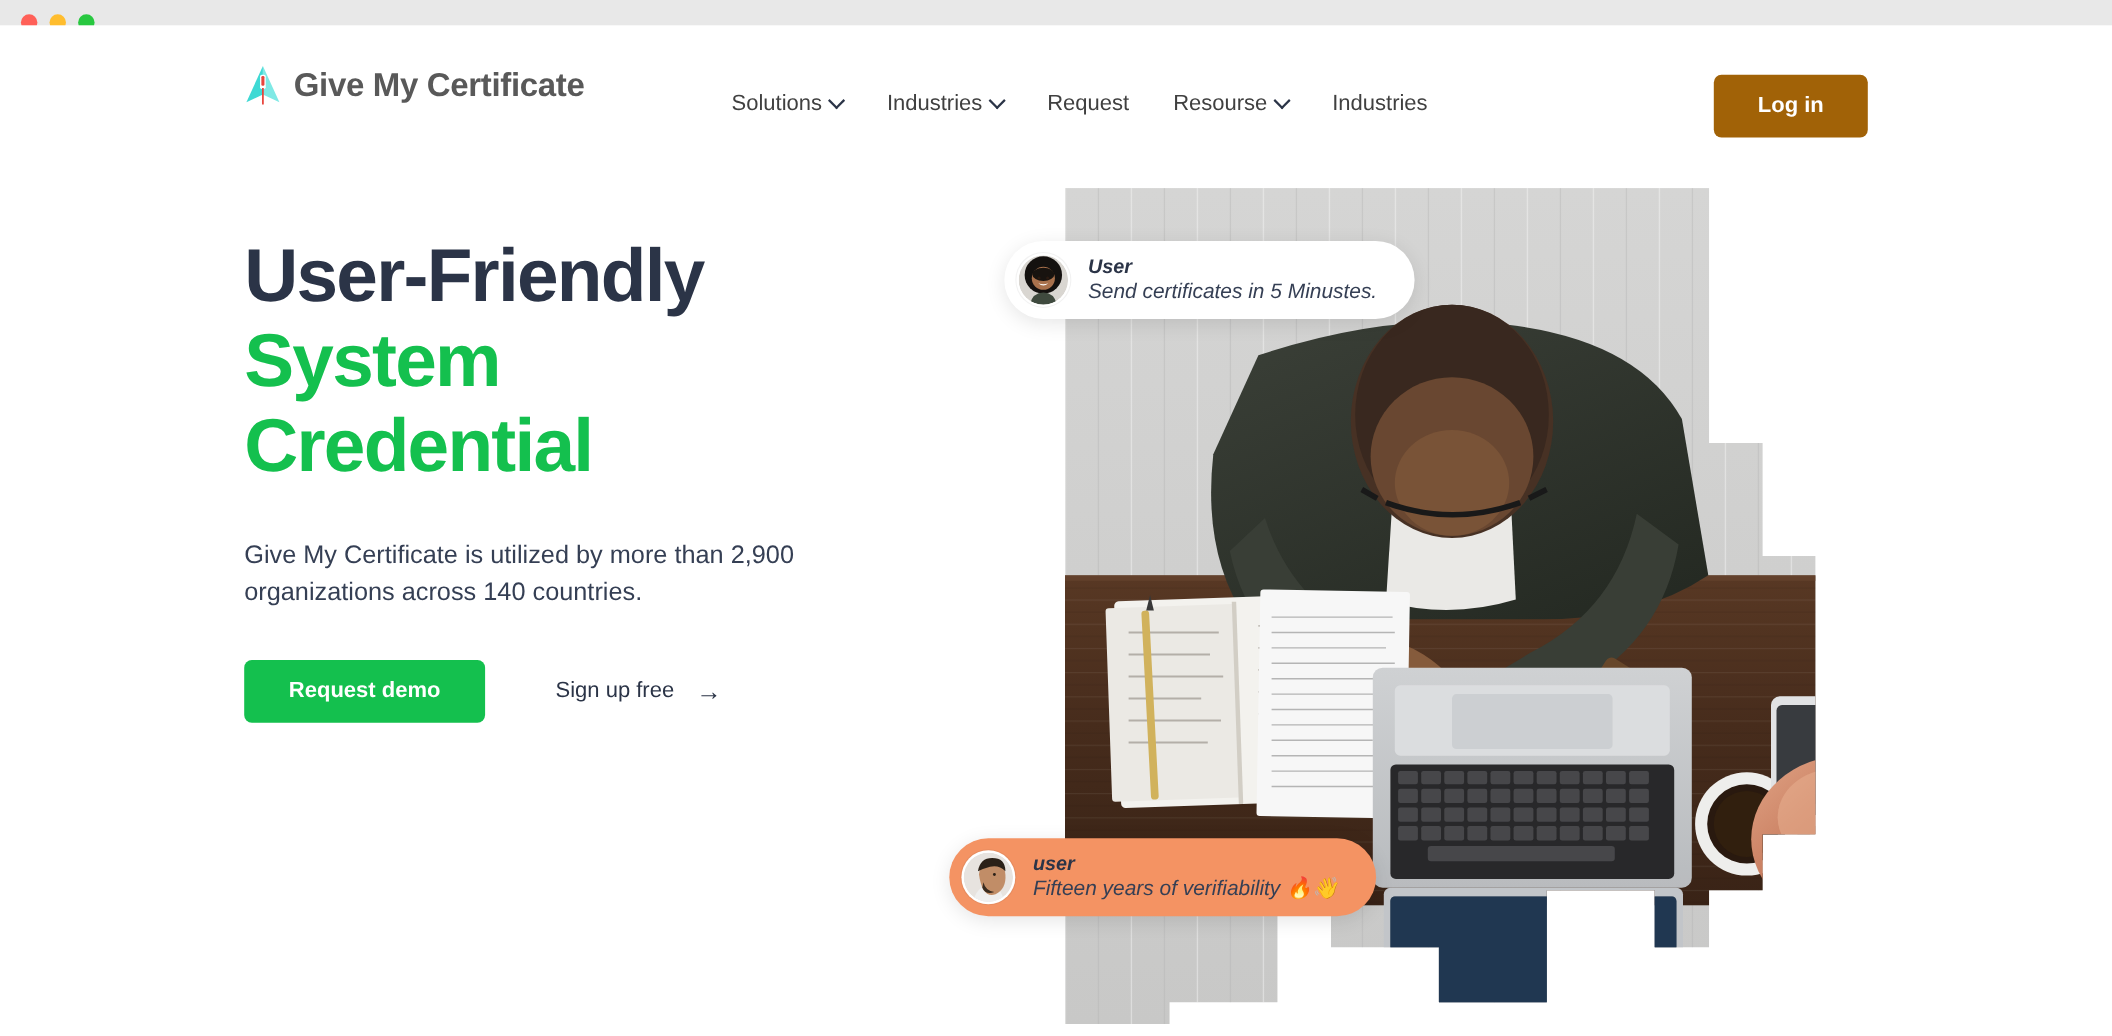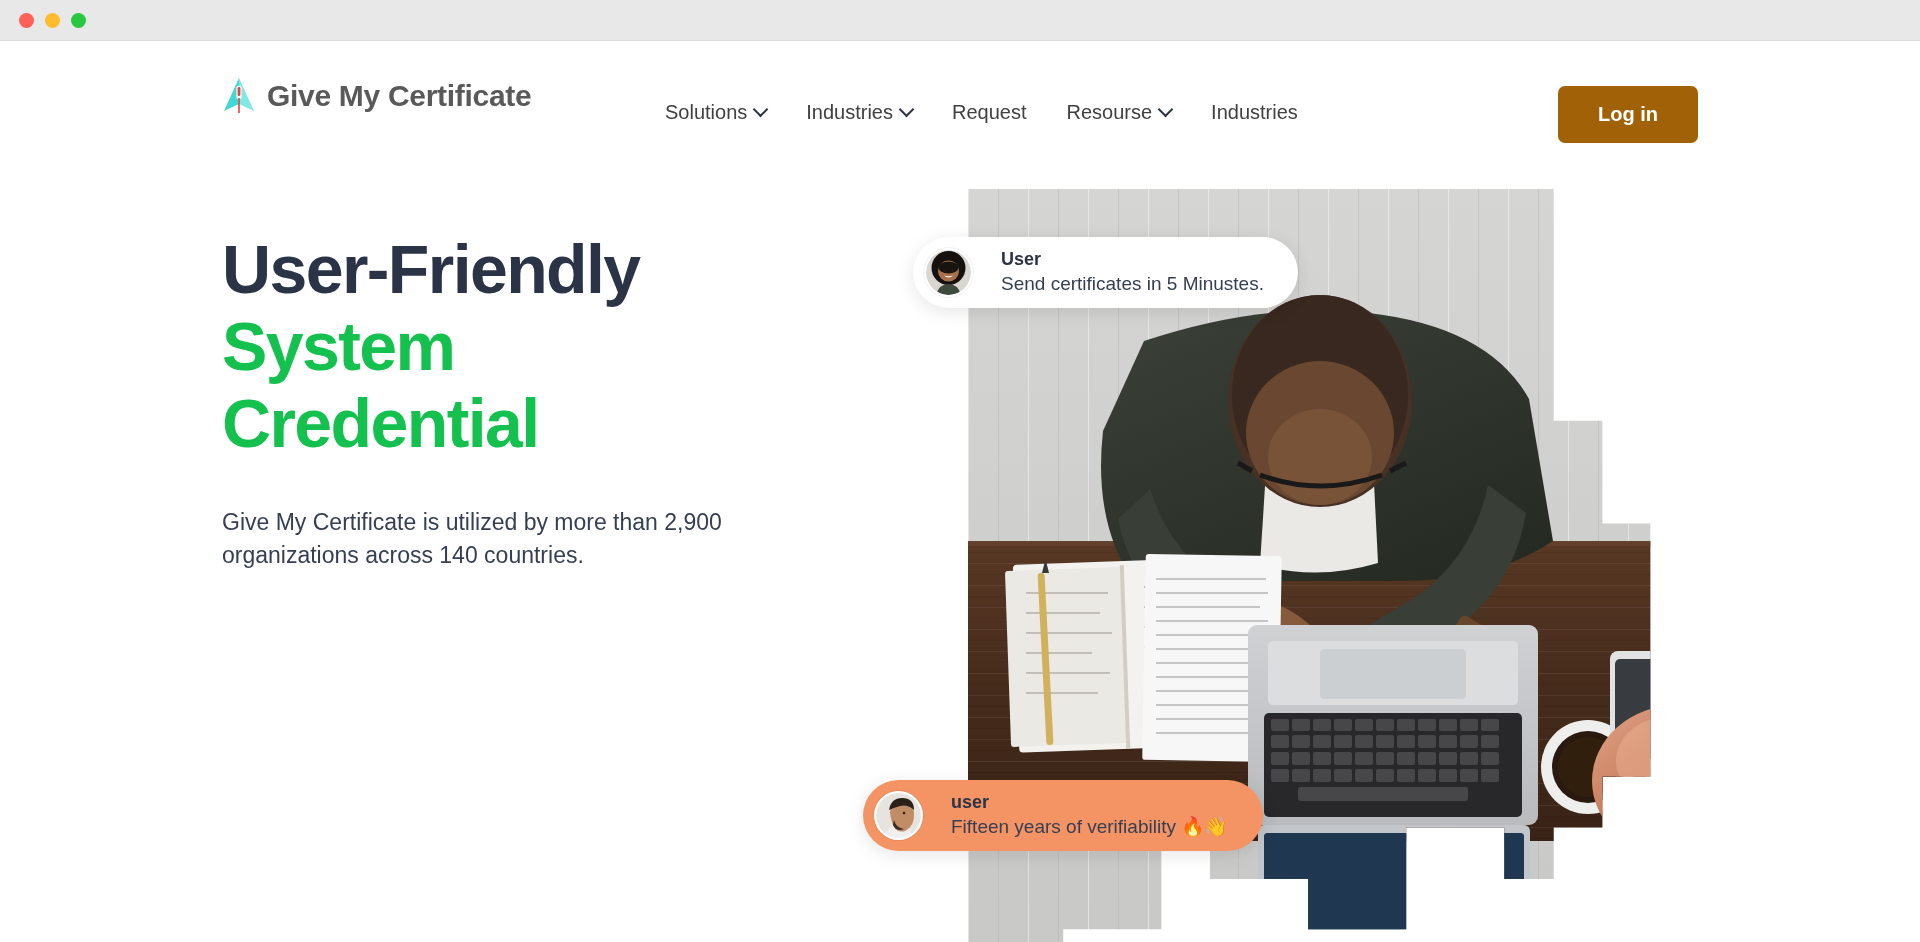--- a/index.html
+++ b/index.html
@@ -28,21 +28,21 @@
     gap: 11px;
   }
   .tl-dot { width: 15px; height: 15px; border-radius: 50%; }
   .tl-red    { background: #ff6058; }
   .tl-yellow { background: #ffbd2e; }
   .tl-green  { background: #28c840; }
 
   
   .page {
     position: absolute;
-    top: 41px; left: 0;
+    top: 23px; left: 0;
     width: 1920px;
     height: 901px;
     background: #ffffff;
   }
 
   
   .site-header {
     position: absolute;
     top: 0; left: 0;
     width: 1920px;
@@ -211,25 +211,26 @@
       13.3% 100%,  0% 100%
     );
     overflow: hidden;
   }
   .photo-svg { display: block; width: 716px; height: 760px; }
 
   
   .float-card {
     position: absolute;
     display: flex;
-    align-items: flex-start;
-    gap: 28px;
+    align-items: center;
+    gap: 16px;
     border-radius: 60px;
     padding: 11px 34px 11px 11px;
     box-shadow: 0 4px 18px rgba(0,0,0,0.10);
+    font-style: italic;
   }
   .float-card.white  { background: #ffffff; left: -55px;  top: 48px; }
   .float-card.orange { background: #f49363; left: -105px; top: 591px; }
 
   .avatar-ring {
     width: 49px; height: 49px;
     border-radius: 50%;
     background: #ffffff;
     padding: 2px;
     flex: 0 0 auto;
@@ -303,20 +304,27 @@
 
   <section class="hero-left">
     <h1 class="hero-title">
       <span class="line">User-Friendly</span>
       <span class="accent">System</span>
       <span class="accent">Credential</span>
     </h1>
 
     <p class="hero-sub">Give My Certificate is utilized by more than 2,900 organizations across 140 countries.</p>
 
+    <div class="hero-cta">
+      <button class="btn-demo">Request demo</button>
+      <a class="link-signup" href="#">
+        <span>Sign up free</span>
+        <span class="arrow-right">→</span>
+      </a>
+    </div>
   </section>
 
   <section class="hero-media">
 
     <div class="photo-wrap">
       <svg class="photo-svg" viewBox="0 0 716 760" preserveAspectRatio="xMidYMid slice">
         <defs>
           <linearGradient id="floorG" x1="0" y1="0" x2="0" y2="1">
             <stop offset="0" stop-color="#dcdcdb"></stop>
             <stop offset="1" stop-color="#cfcfce"></stop>

